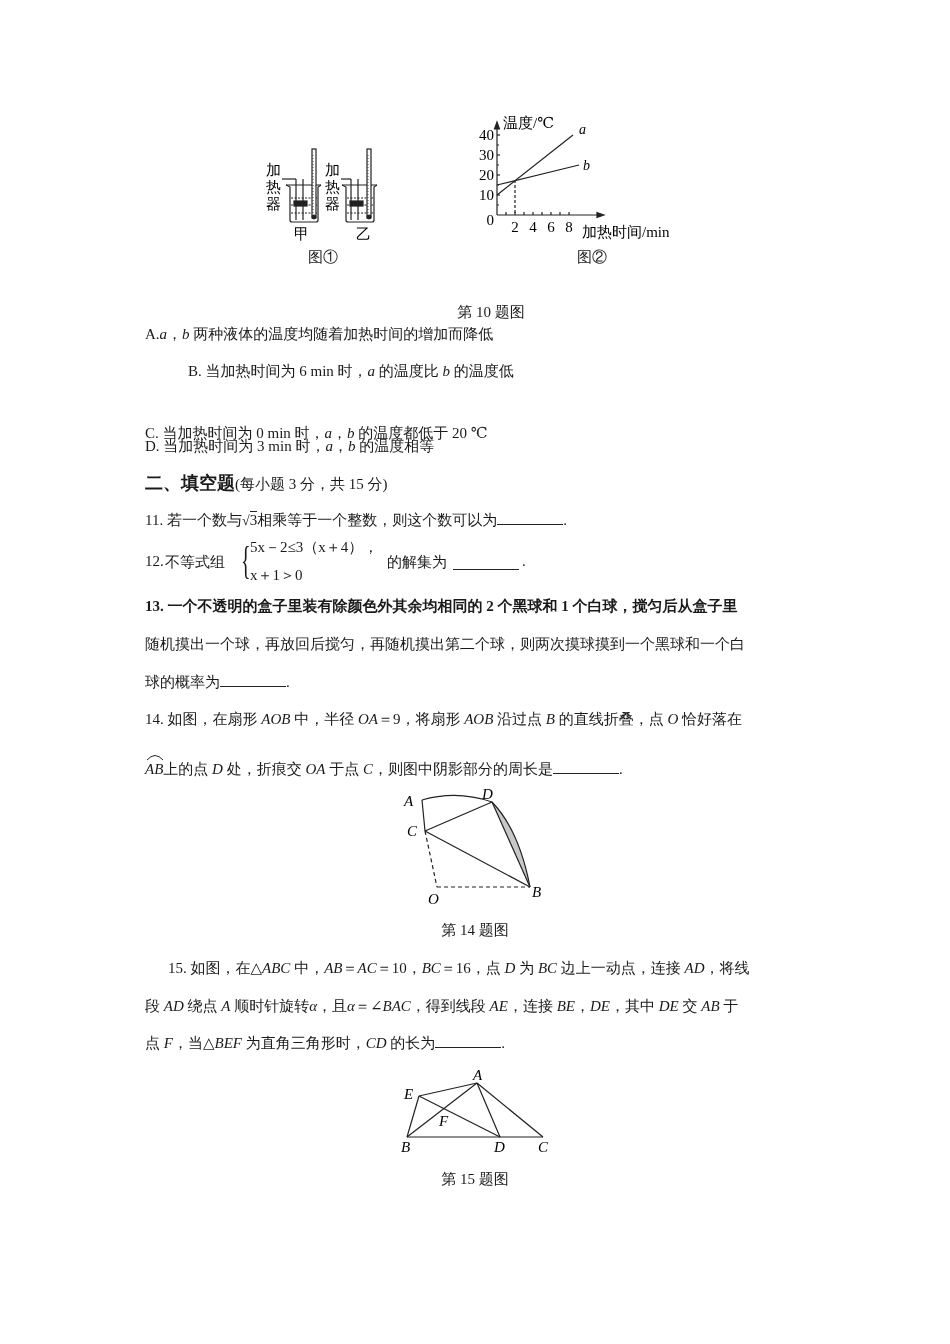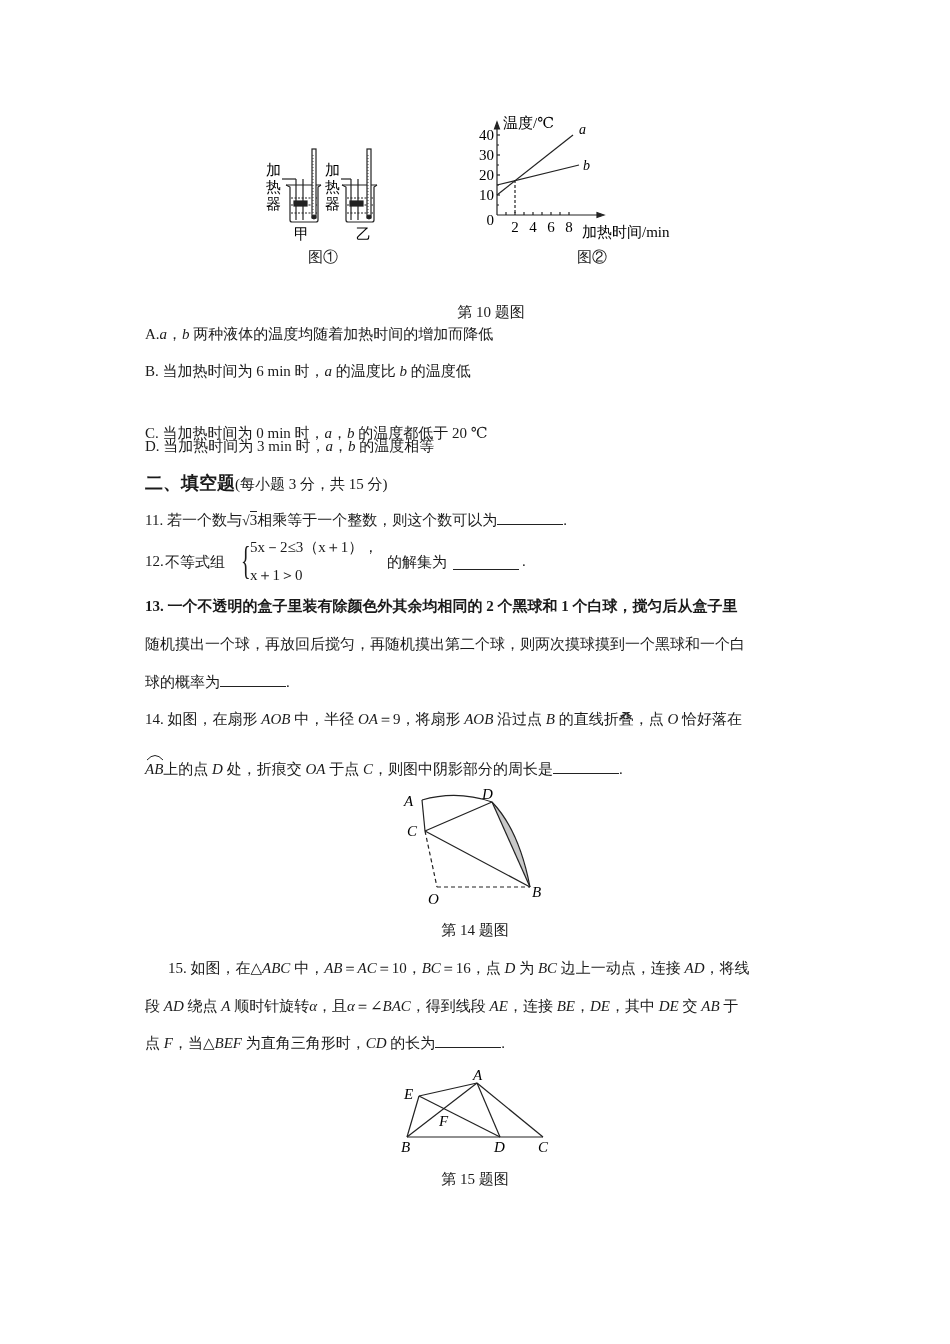--- a/index.html
+++ b/index.html
@@ -112,21 +112,21 @@
     <text x="108" y="58" font-size="14" font-style="italic">b</text>
   </svg>
   <div class="cap" style="left:572px;top:248px;width:40px;">图②</div>
 
   <div class="cap" style="left:416px;top:287px;width:150px;margin-top:16px;">第 10 题图</div>
 </div>
 
 <div class="line" style="top:324px;">
   <span>A.</span><i>a</i><span>，</span><i>b</i><span> 两种液体的温度均随着加热时间的增加而降低</span>
 </div>
-<div class="line" style="top:361px;">
+<div class="line" style="top:361px;margin-left:43px;">
   <span>B.</span><span> 当加热时间为 6 min 时，</span><i>a</i><span> 的温度比 </span><i>b</i><span> 的温度低</span>
 </div>
 <div class="line" style="top:398px;margin-top:25px;">
   <span>C.</span><span> 当加热时间为 0 min 时，</span><i>a</i><span>，</span><i>b</i><span> 的温度都低于 20 ℃</span>
 </div>
 <div class="line" style="top:436px;">
   <span>D.</span><span> 当加热时间为 3 min 时，</span><i>a</i><span>，</span><i>b</i><span> 的温度相等</span>
 </div>
 
 <div class="line" style="top:473px;">
@@ -134,21 +134,21 @@
 </div>
 
 <div class="line" style="top:510px;">
   <span>11.</span><span> 若一个数与</span><span style="font-size:14px;">√</span><span style="border-top:1px solid #222;">3</span><span>相乘等于一个整数，则这个数可以为</span><span class="blank"></span><span>.</span>
 </div>
 
 <div class="abs" style="left:145px;top:538px;height:50px;font-size:15px;white-space:nowrap;">
   <span class="abs" style="left:0;top:15px;">12.</span>
   <span class="abs" style="left:20px;top:15px;"> 不等式组</span>
   <span class="abs" style="left:96px;top:-2px;font-size:40px;line-height:50px;font-weight:100;transform:scaleX(0.5);transform-origin:left;">{</span>
-  <span class="abs" style="left:105px;top:0;">5x－2≤3（x＋1），</span>
+  <span class="abs" style="left:105px;top:0;">5x－2≤3（x＋4），</span>
   <span class="abs" style="left:105px;top:28px;">x＋1＞0</span>
   <span class="abs" style="left:242px;top:15px;">的解集为</span>
   <span class="abs blank" style="left:308px;top:17px;"></span>
   <span class="abs" style="left:377px;top:15px;">.</span>
 </div>
 
 <div class="line" style="top:596px;font-weight:bold;">13. 一个不透明的盒子里装有除颜色外其余均相同的 2 个黑球和 1 个白球，搅匀后从盒子里</div>
 <div class="line" style="top:634px;">随机摸出一个球，再放回后搅匀，再随机摸出第二个球，则两次摸球摸到一个黑球和一个白</div>
 <div class="line" style="top:672px;">
   <span>球的概率为</span><span class="blank"></span><span>.</span>

